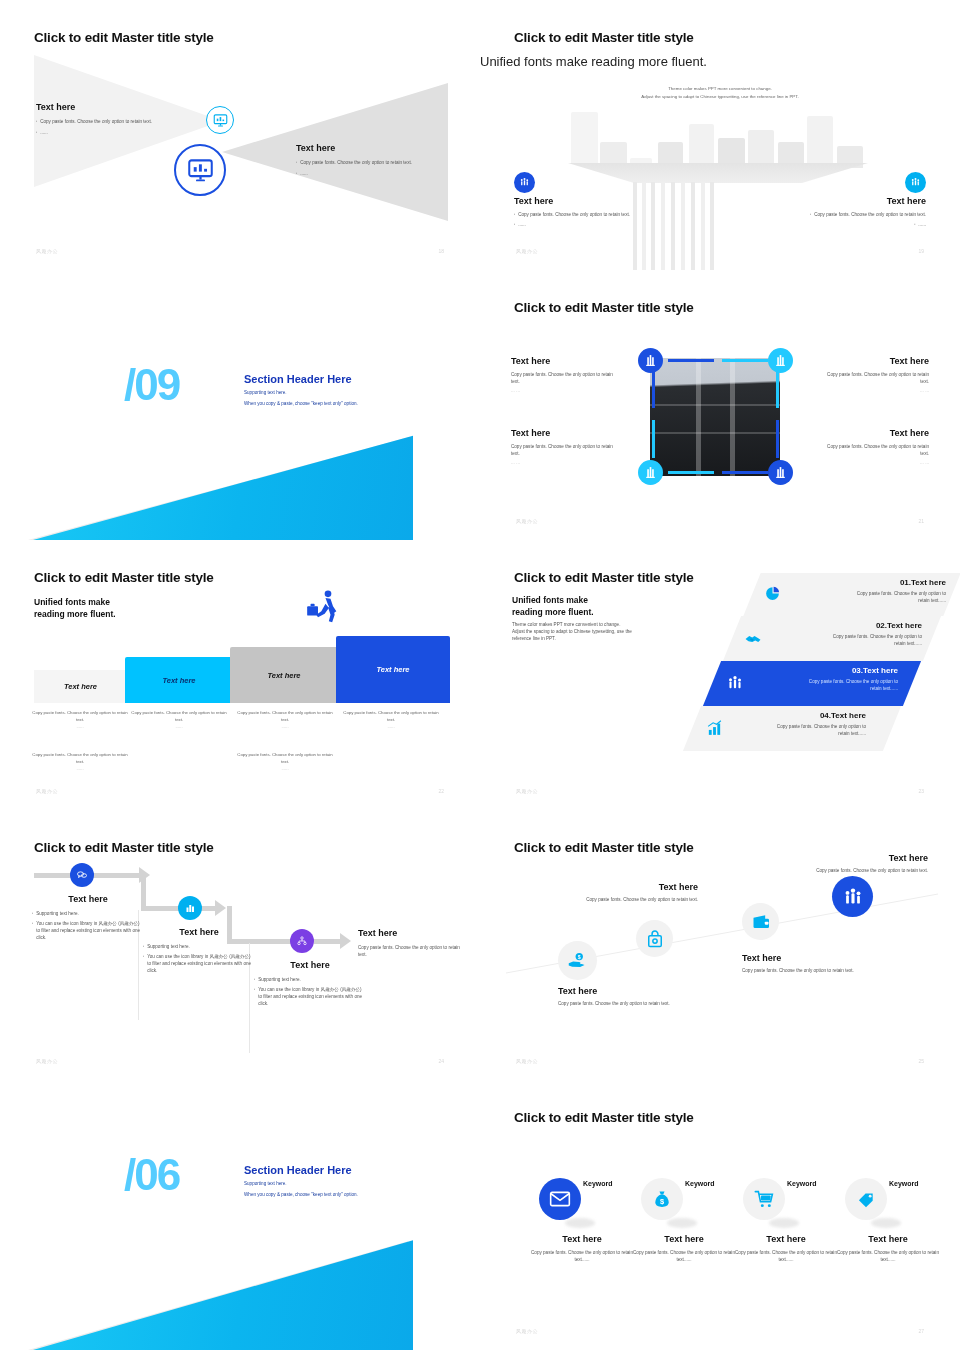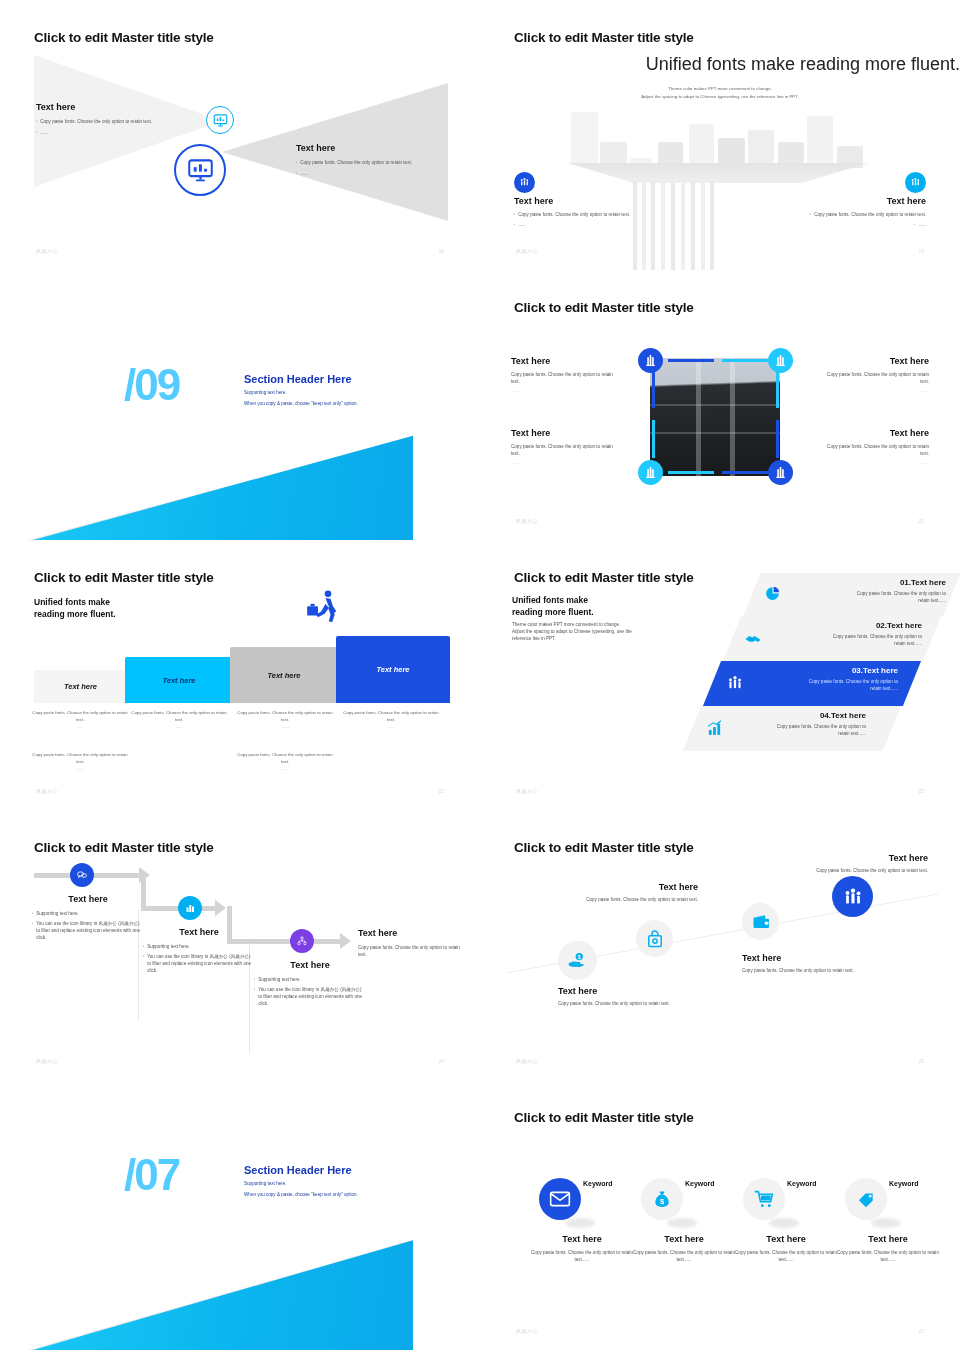--- a/index.html
+++ b/index.html
@@ -202,21 +202,21 @@
           <rect x="8" y="20" width="8" height="1.6" rx="0.8"></rect>
         </svg>
     </div>
 
     <div class="footer-mark">风趣办公</div>
     <div class="page-num">18</div>
   </div>
 
   <div class="slide">
     <div class="slide-title">Click to edit Master title style</div>
-    <div style="position:absolute;left:0;right:0;top:54px;text-align:right;font-size:18px;color:#222;">Unified fonts make reading more fluent.</div>
+    <div style="position:absolute;left:0;right:0;top:54px;text-align:left;font-size:13px;color:#222;">Unified fonts make reading more fluent.</div>
     <div style="position:absolute;left:0;right:0;top:86px;text-align:center;font-size:4.4px;color:#666;">Theme color makes PPT more convenient to change.</div>
     <div style="position:absolute;left:0;right:0;top:94px;text-align:center;font-size:4.4px;color:#666;">Adjust the spacing to adapt to Chinese typesetting, use the reference line in PPT.</div>
 
     <div class="bar" style="left:91px;top:112px;width:27px;height:52px;background:#f4f4f4;"></div>
     <div class="bar" style="left:120px;top:142px;width:27px;height:22px;background:#ededed;"></div>
     <div class="bar" style="left:150px;top:158px;width:22px;height:10px;background:#f4f4f4;"></div>
     <div class="bar" style="left:178px;top:142px;width:25px;height:24px;background:#e8e8e8;"></div>
     <div class="bar" style="left:209px;top:124px;width:25px;height:44px;background:#f2f2f2;"></div>
     <div class="bar" style="left:238px;top:138px;width:27px;height:32px;background:#e6e6e6;"></div>
     <div class="bar" style="left:268px;top:130px;width:26px;height:38px;background:#eeeeee;"></div>
@@ -647,21 +647,21 @@
     <div style="position:absolute;left:258px;top:43px;width:190px;text-align:right;">
       <div class="txt-h">Text here</div>
       <div class="body-s" style="margin-top:4px;">Copy paste fonts. Choose the only option to retain text.</div>
     </div>
 
     <div class="footer-mark">风趣办公</div>
     <div class="page-num">25</div>
   </div>
 
   <div class="slide">
-    <div class="sect-num" style="left:124px;top:73px;">/07</div>
+    <div class="sect-num" style="left:124px;top:73px;">/06</div>
     <div class="sect-head" style="left:244px;top:84px;">Section Header Here</div>
     <div class="sect-sub" style="left:244px;top:101px;">Supporting text here.</div>
     <div class="sect-sub" style="left:244px;top:112px;">When you copy &amp; paste, choose "keep text only" option.</div>
     <div class="wedge-gray" style="left:28px;top:145px;width:380px;height:125px;"></div>
     <div class="wedge-cyan" style="left:33px;top:152px;width:380px;height:118px;"></div>
   </div>
 
   <div class="slide">
     <div class="slide-title">Click to edit Master title style</div>
 

